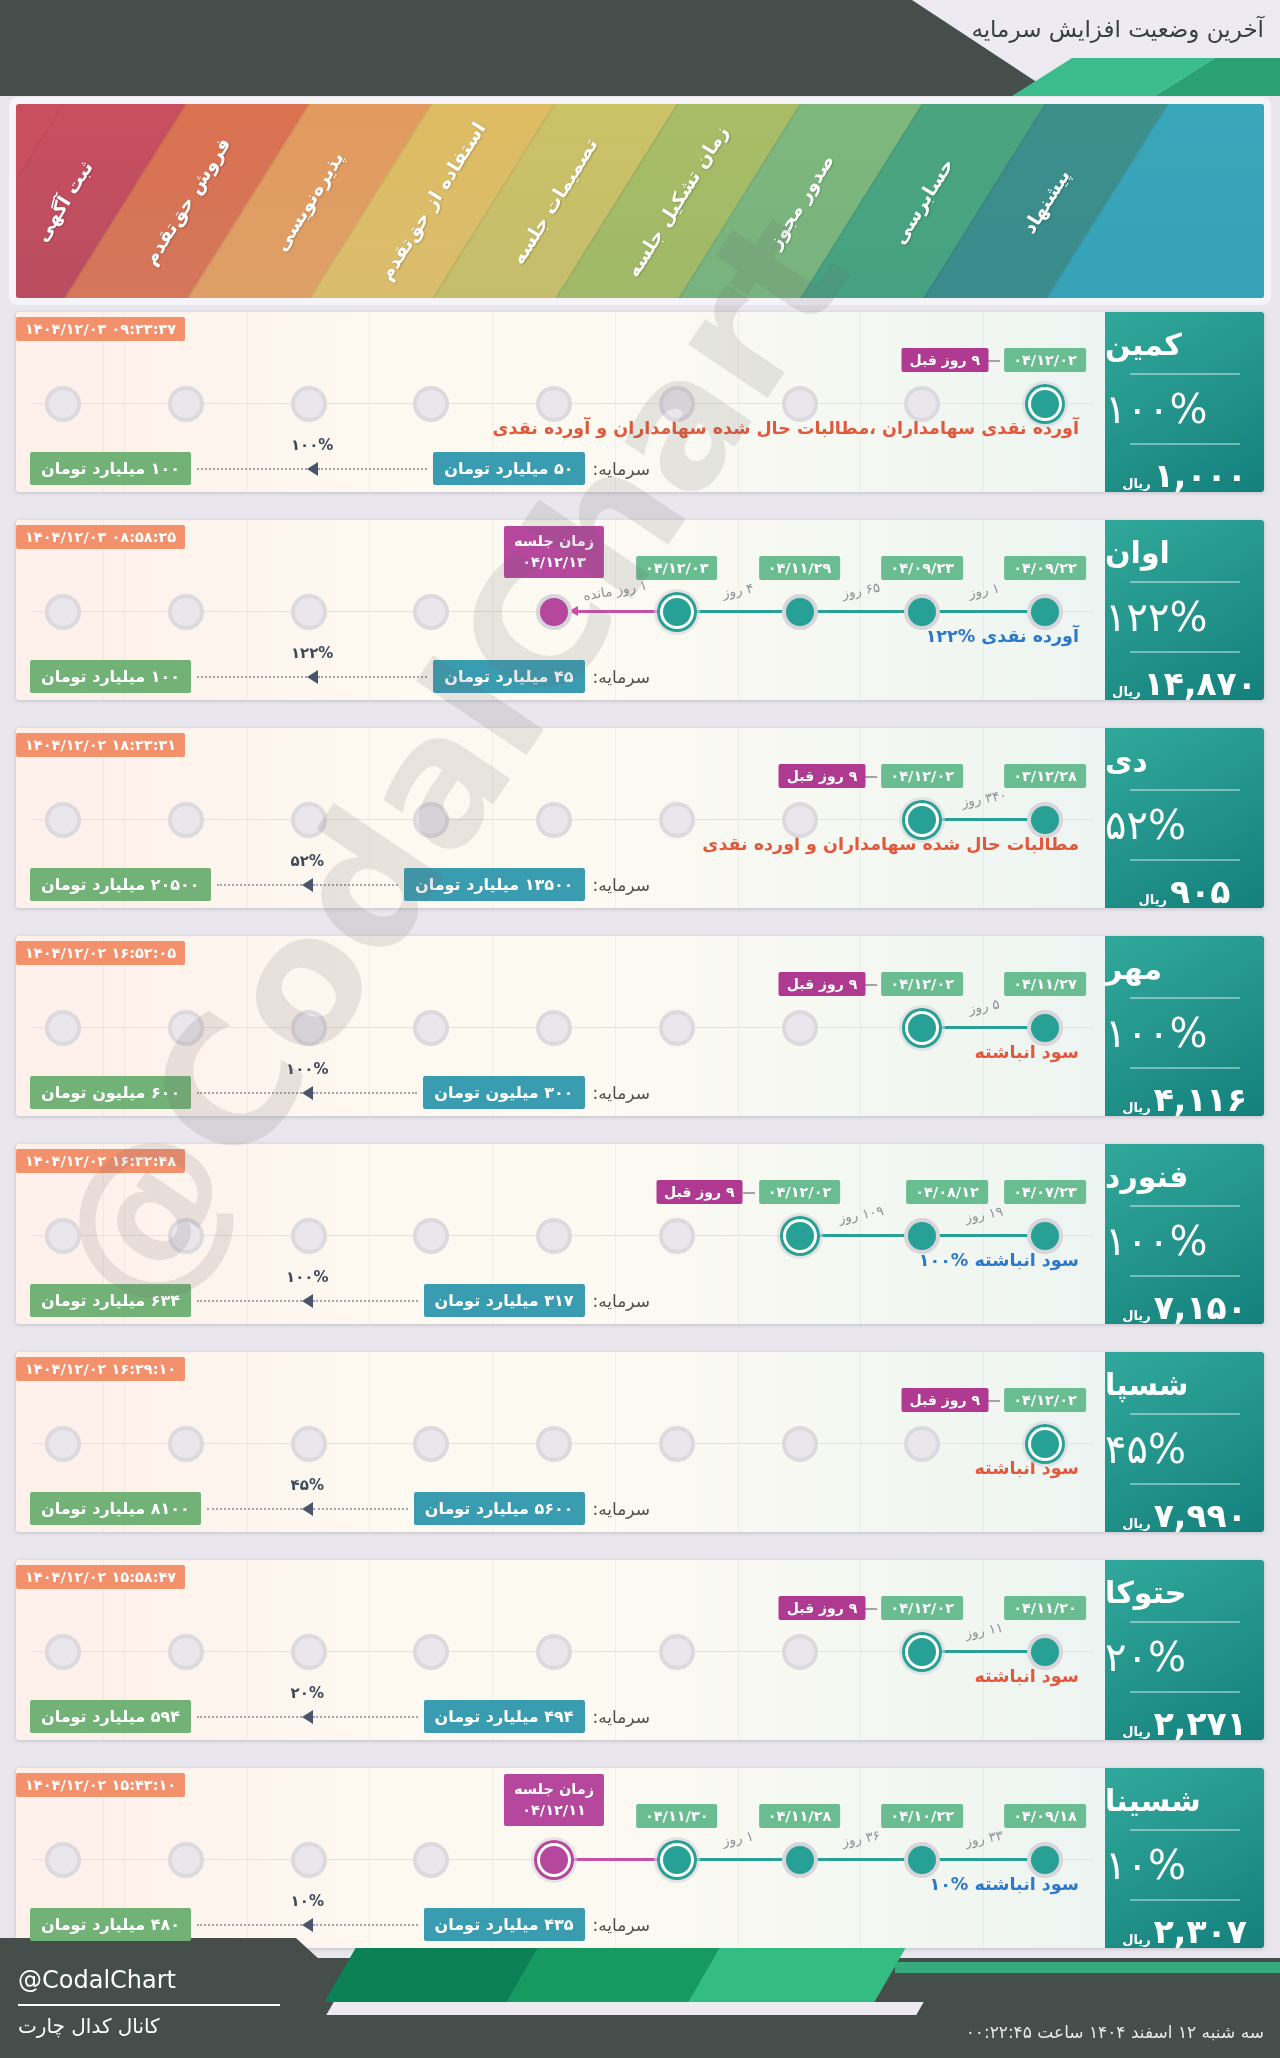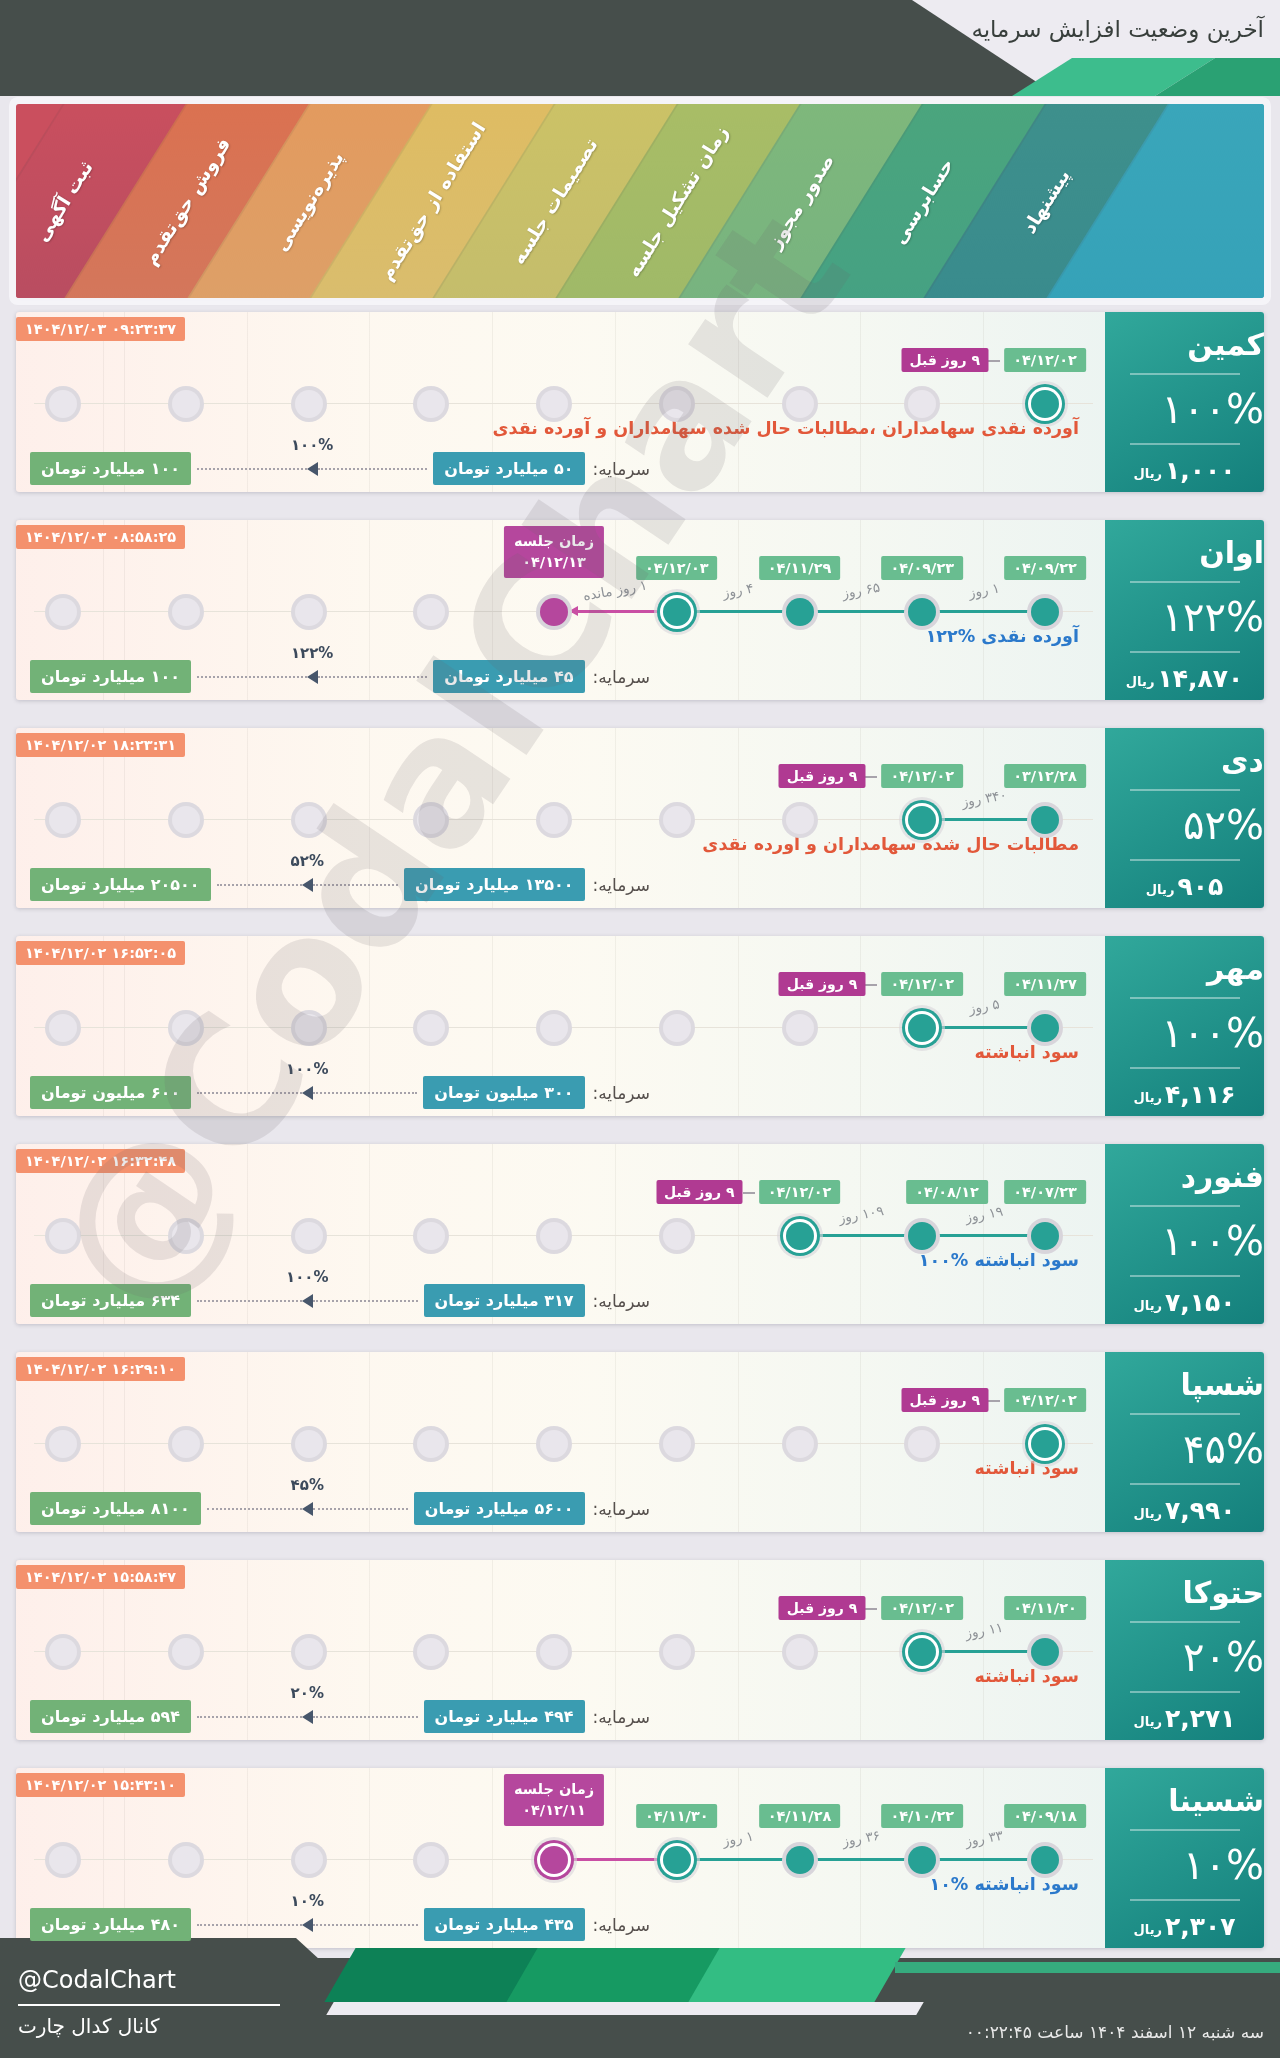--- a/index.html
+++ b/index.html
@@ -70,28 +70,28 @@
   .cap-label{font-size:17px;color:#56504d;margin-left:8px;white-space:nowrap;}
   .cap-badge{color:#fff;font-weight:bold;font-size:16px;padding:7px 11px;border-radius:2px;white-space:nowrap;}
   .cap-from{background:#3a9cb1;}
   .cap-to{background:#72b277;}
   .cap-arrow{flex:1;display:flex;align-items:center;position:relative;margin:0 6px;min-width:110px;}
   .dots{flex:1;border-top:2px dotted #a6a2aa;}
   .tri{width:0;height:0;border-top:7px solid transparent;border-bottom:7px solid transparent;
     border-right:11px solid #47566b;}
   .cap-pct{position:absolute;top:-26px;left:0;right:0;text-align:center;font-size:15px;
     font-weight:bold;color:#3c4a5c;}
-  .panel{position:absolute;top:0;right:0;bottom:0;width:159px;text-align:right;color:#fff;
+  .panel{position:absolute;top:0;right:0;bottom:0;width:159px;text-align:left;color:#fff;
     background:linear-gradient(150deg,#31a89b,#14807c);border-radius:0 3px 3px 0;padding-top:15px;
     box-sizing:border-box;z-index:6;}
   .p-name{font-size:30px;font-weight:bold;}
   .p-hr{width:110px;height:2px;background:rgba(255,255,255,0.4);margin:11px auto;}
   .p-pct{font-size:40px;}
   .p-price{display:flex;justify-content:center;align-items:flex-end;gap:3px;font-weight:bold;}
-  .p-num{font-size:25px;}
+  .p-num{font-size:33px;}
   .p-unit{font-size:13px;padding-bottom:4px;}
   
   #watermark{position:absolute;left:95px;top:1185px;transform:rotate(-56deg);transform-origin:0 50%;
     font-size:175px;font-weight:bold;color:rgba(108,102,110,0.15);z-index:9;pointer-events:none;
     white-space:nowrap;direction:ltr;}
   
   #footer-band{position:absolute;top:1958px;left:0;width:1280px;height:100px;background:#464e4b;}
   #footer-notch{position:absolute;top:1938px;left:0;width:340px;height:22px;background:#464e4b;
     clip-path:polygon(0 0,296px 0,320px 22px,0 22px);}
   .fshape{position:absolute;top:1948px;height:54px;width:186px;transform:skewX(-30deg);z-index:3;}

